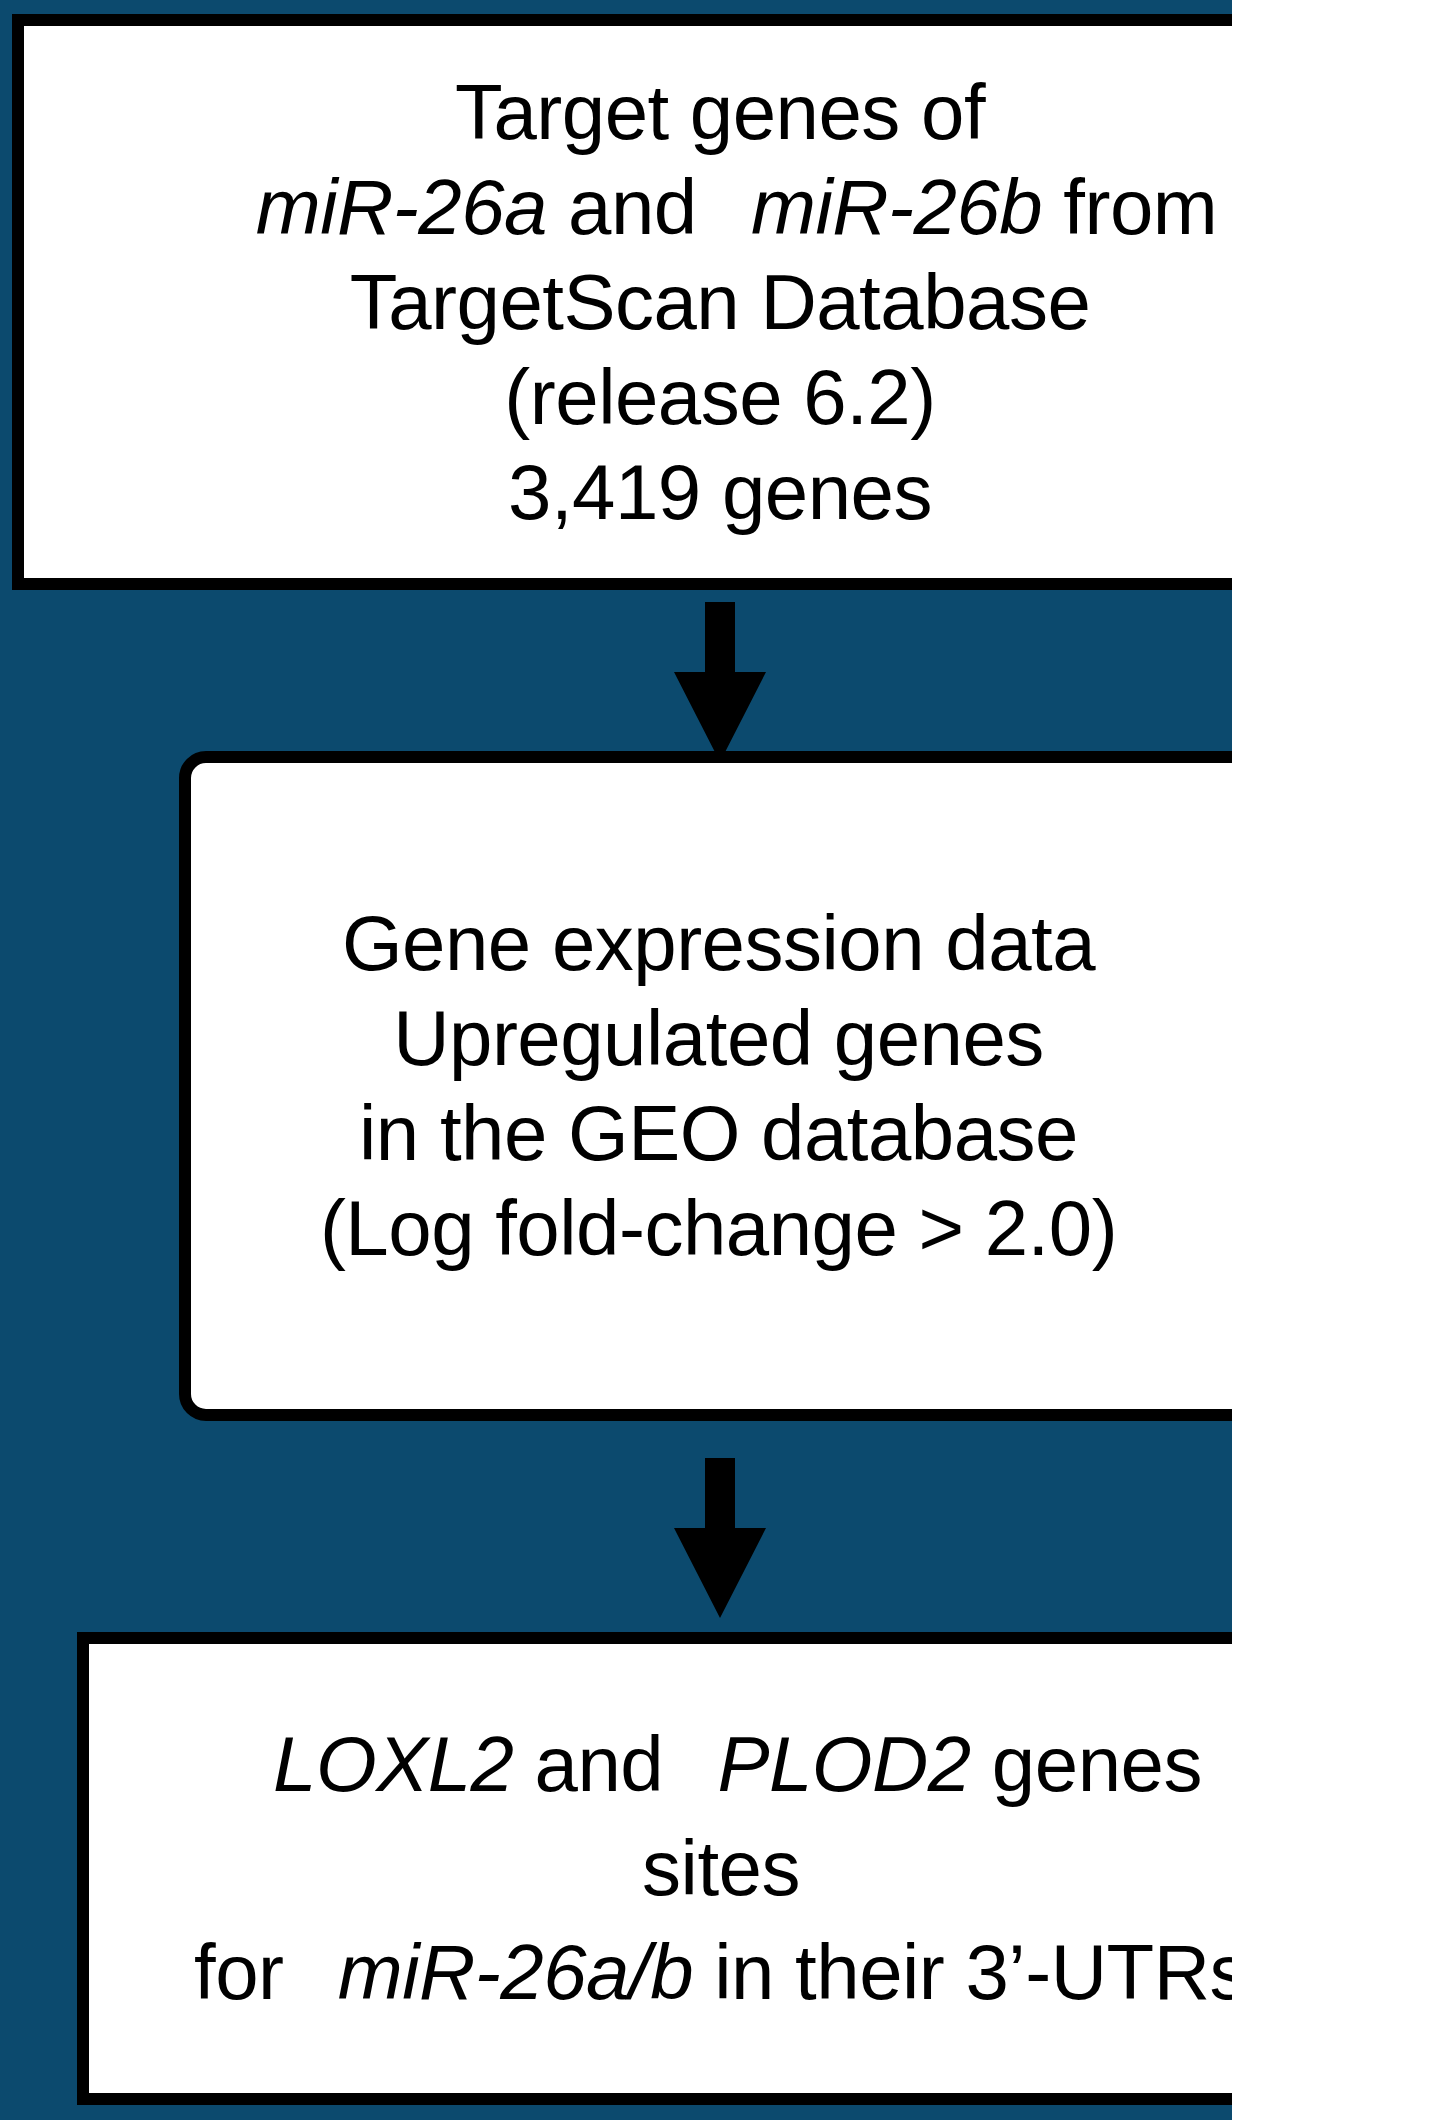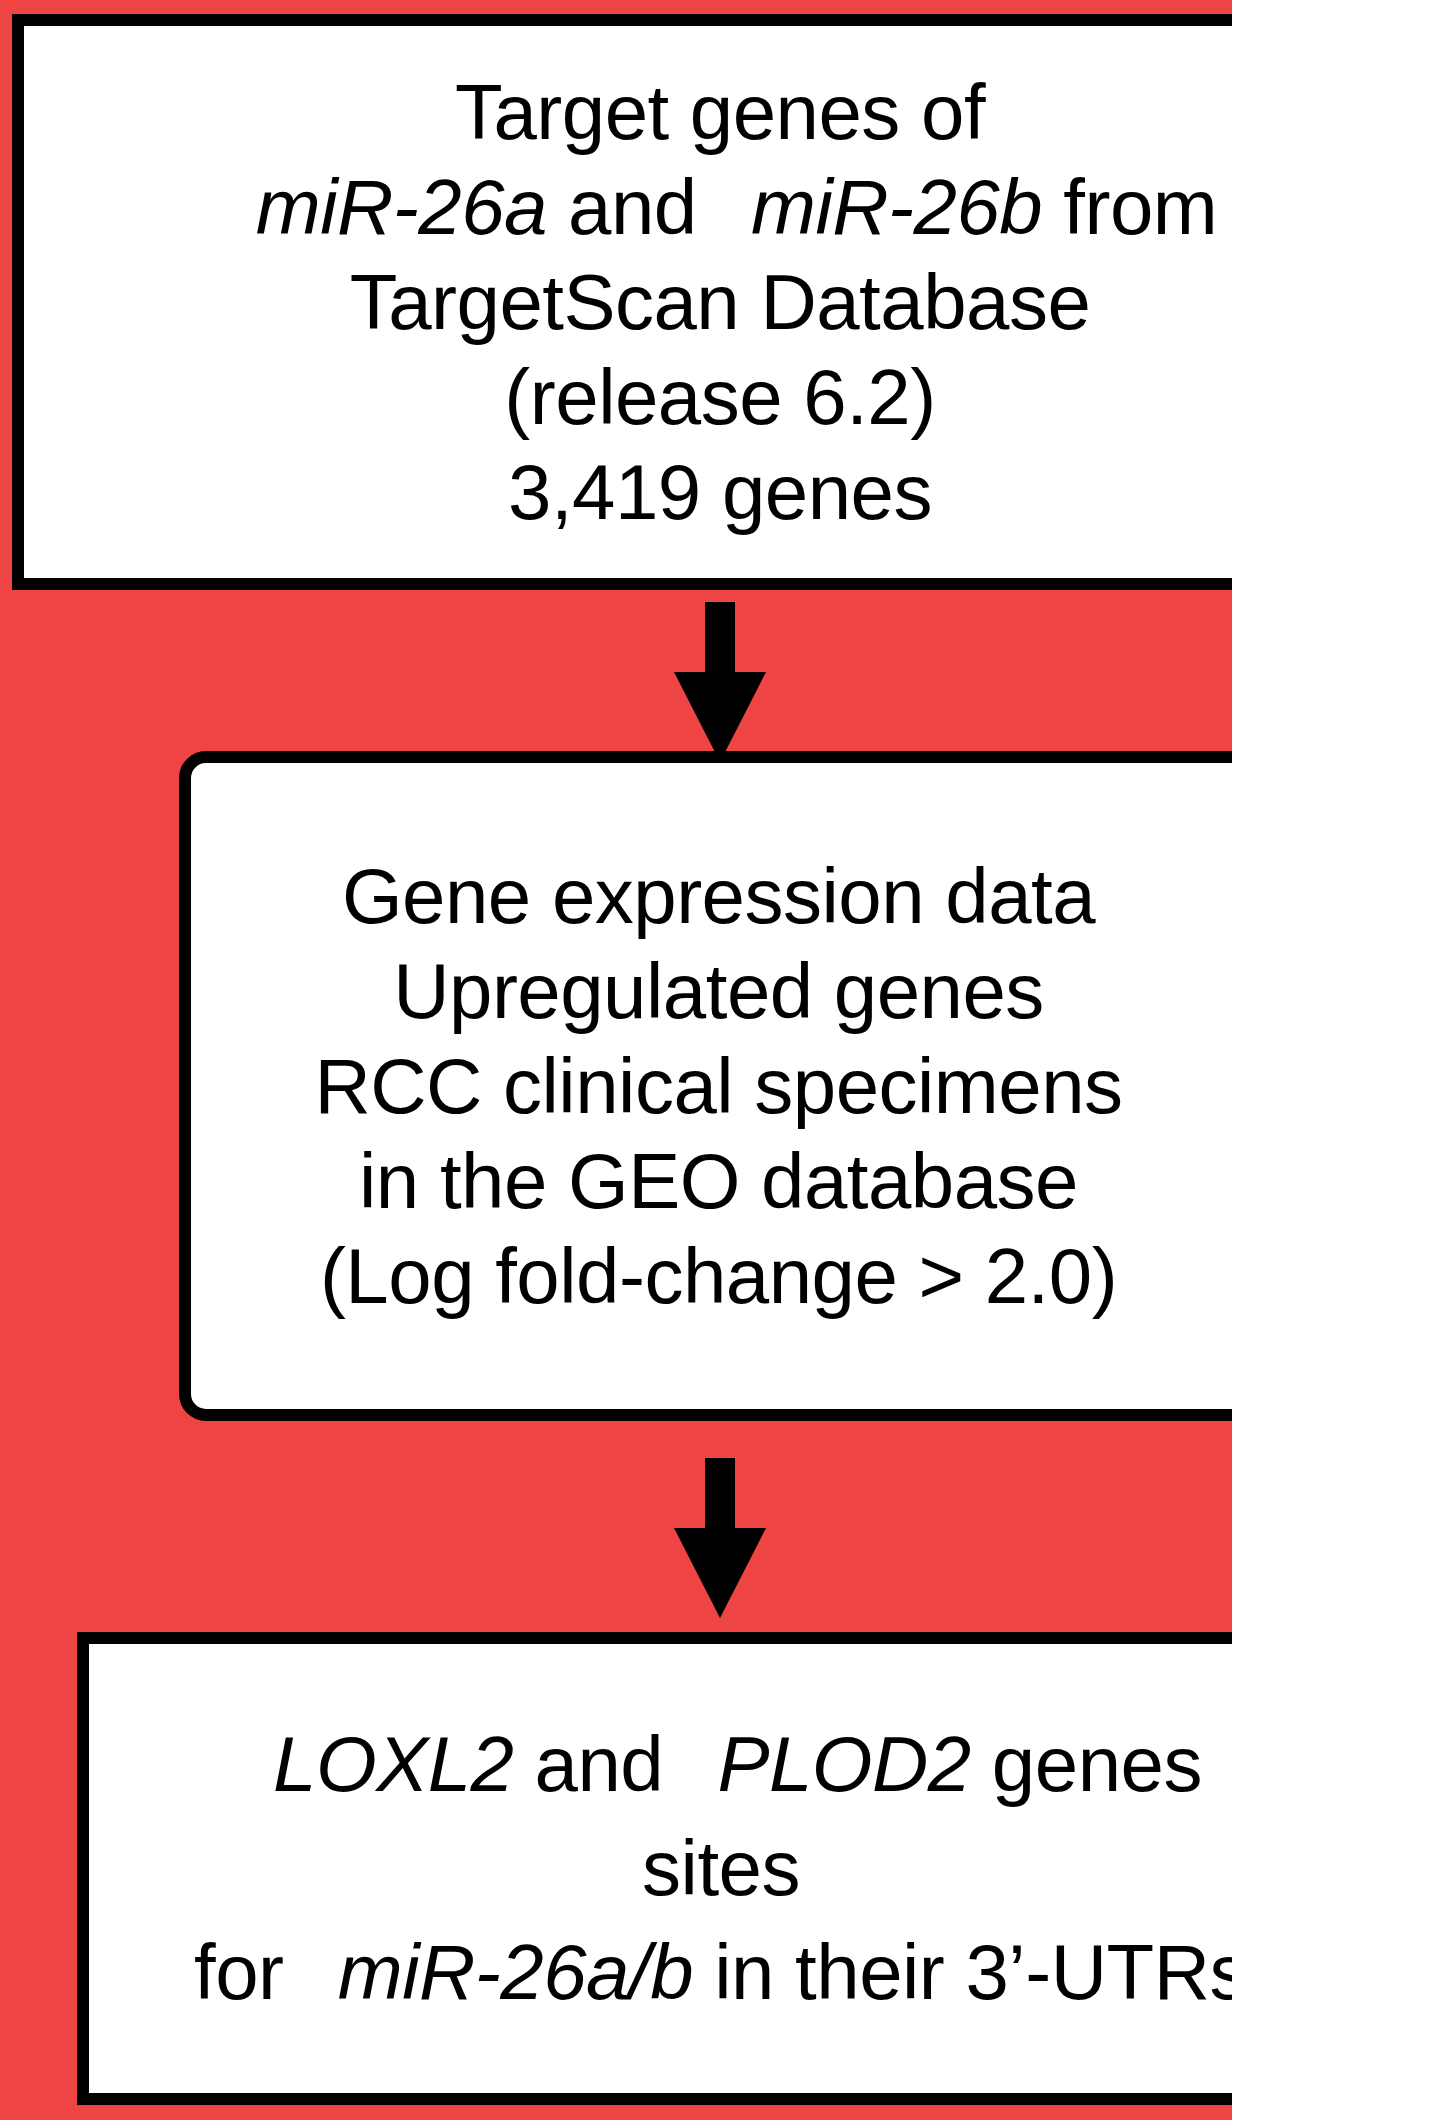--- a/index.html
+++ b/index.html
@@ -4,21 +4,21 @@
 <style>
   html, body {
     margin: 0;
     padding: 0;
     background: #ffffff;
   }
   .canvas {
     position: relative;
     width: 1232px;
     height: 2120px;
-    background: #ef4444;
+    background: #0c4a6e;
     color: #000000;
     font-family: "Liberation Sans", sans-serif;
     overflow: hidden;
   }
   .box {
     position: absolute;
     box-sizing: border-box;
     border: 12px solid #000000;
     background: #ffffff;
     display: flex;
@@ -58,21 +58,20 @@
       <div class="line"><span>3,419 genes</span></div>
     </div>
 
   <svg class="arrow arrow1" viewBox="0 0 92 160" aria-hidden="true">
     <polygon points="31,0 61,0 61,70 92,70 46,160 0,70 31,70" fill="#000000"></polygon>
   </svg>
 
   <div class="box box2">
       <div class="line"><span>Gene expression data</span></div>
       <div class="line"><span>Upregulated genes</span></div>
-      <div class="line"><span>RCC clinical specimens</span></div>
       <div class="line"><span>in the GEO database</span></div>
       <div class="line"><span>(Log fold-change &gt; 2.0)</span></div>
     </div>
 
   <svg class="arrow arrow2" viewBox="0 0 92 160" aria-hidden="true">
     <polygon points="31,0 61,0 61,70 92,70 46,160 0,70 31,70" fill="#000000"></polygon>
   </svg>
 
   <div class="box box3">
       <div class="line"><span class="it">LOXL2</span><span> and </span><span class="it">PLOD2</span><span> genes</span></div>

